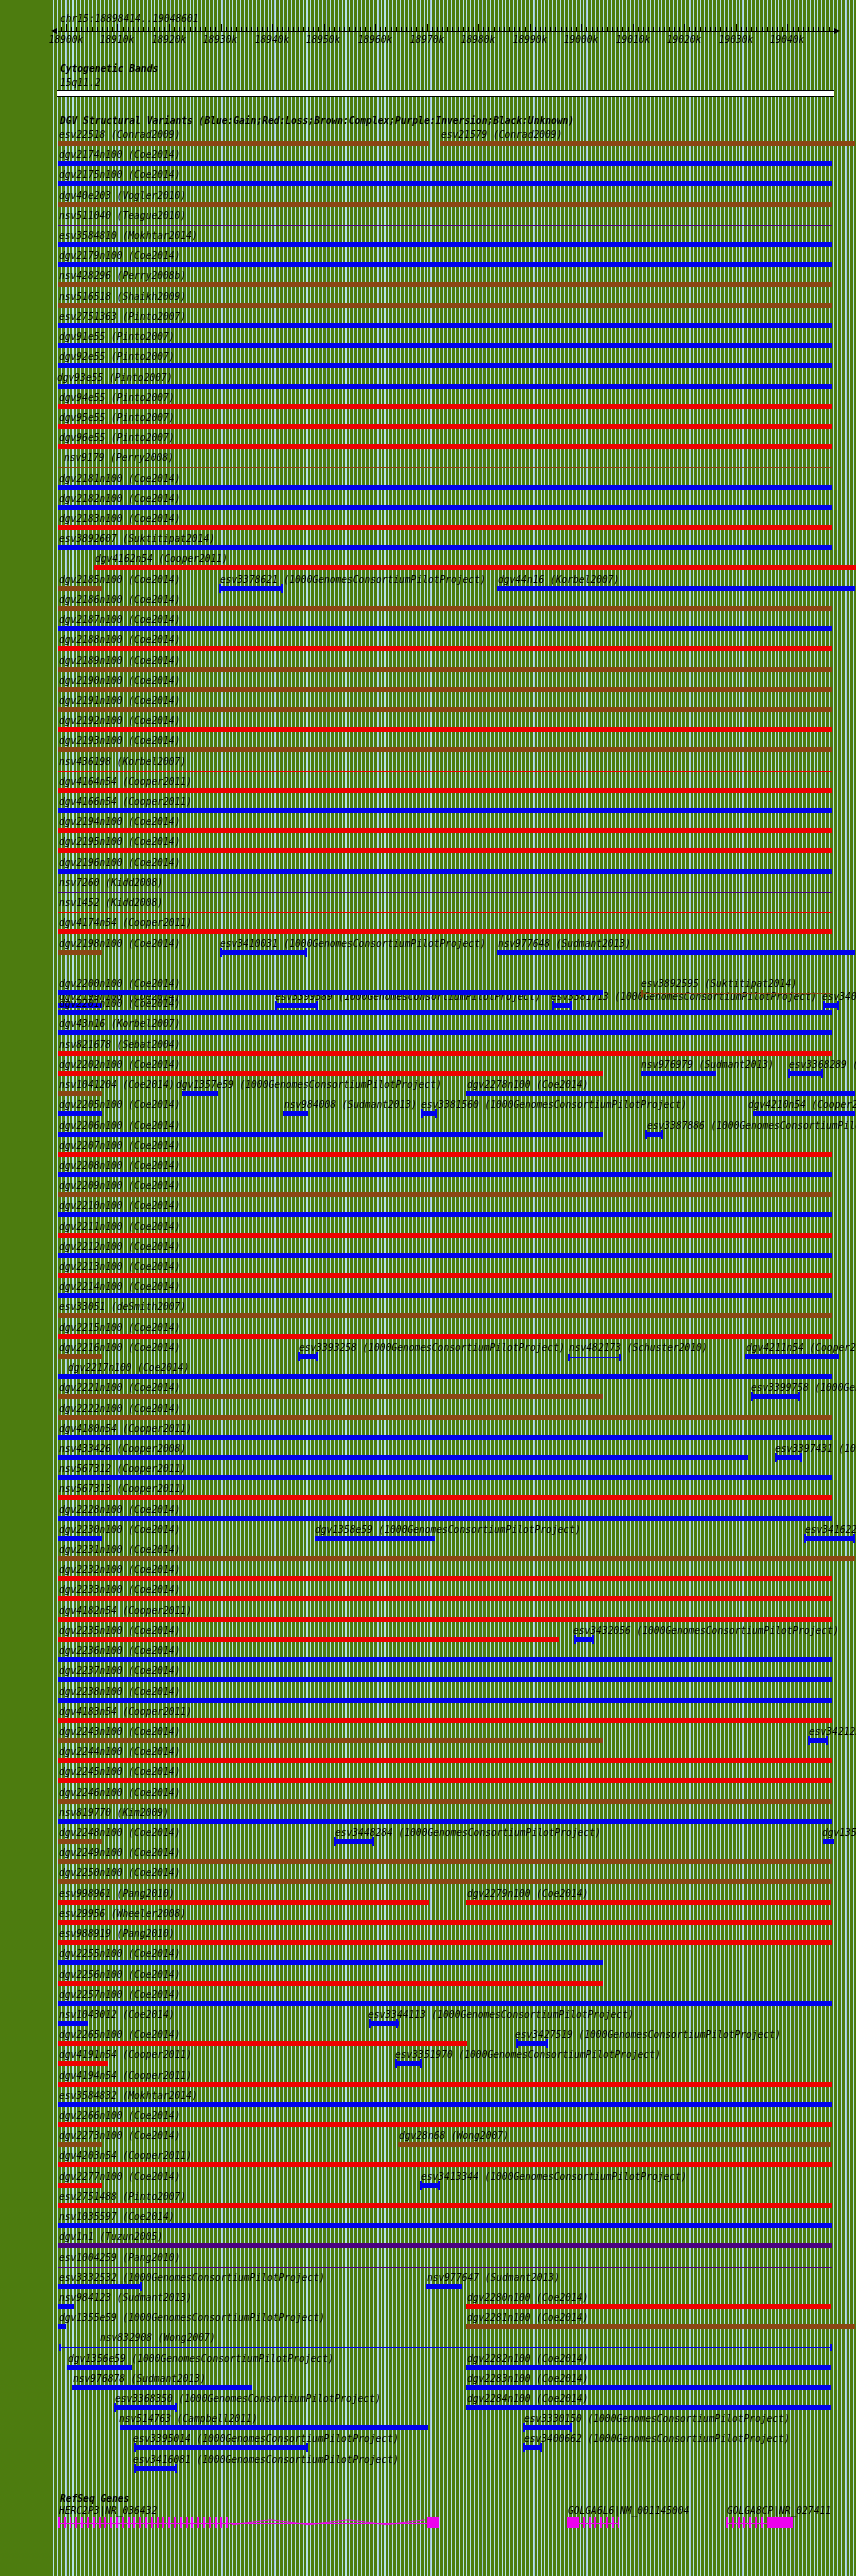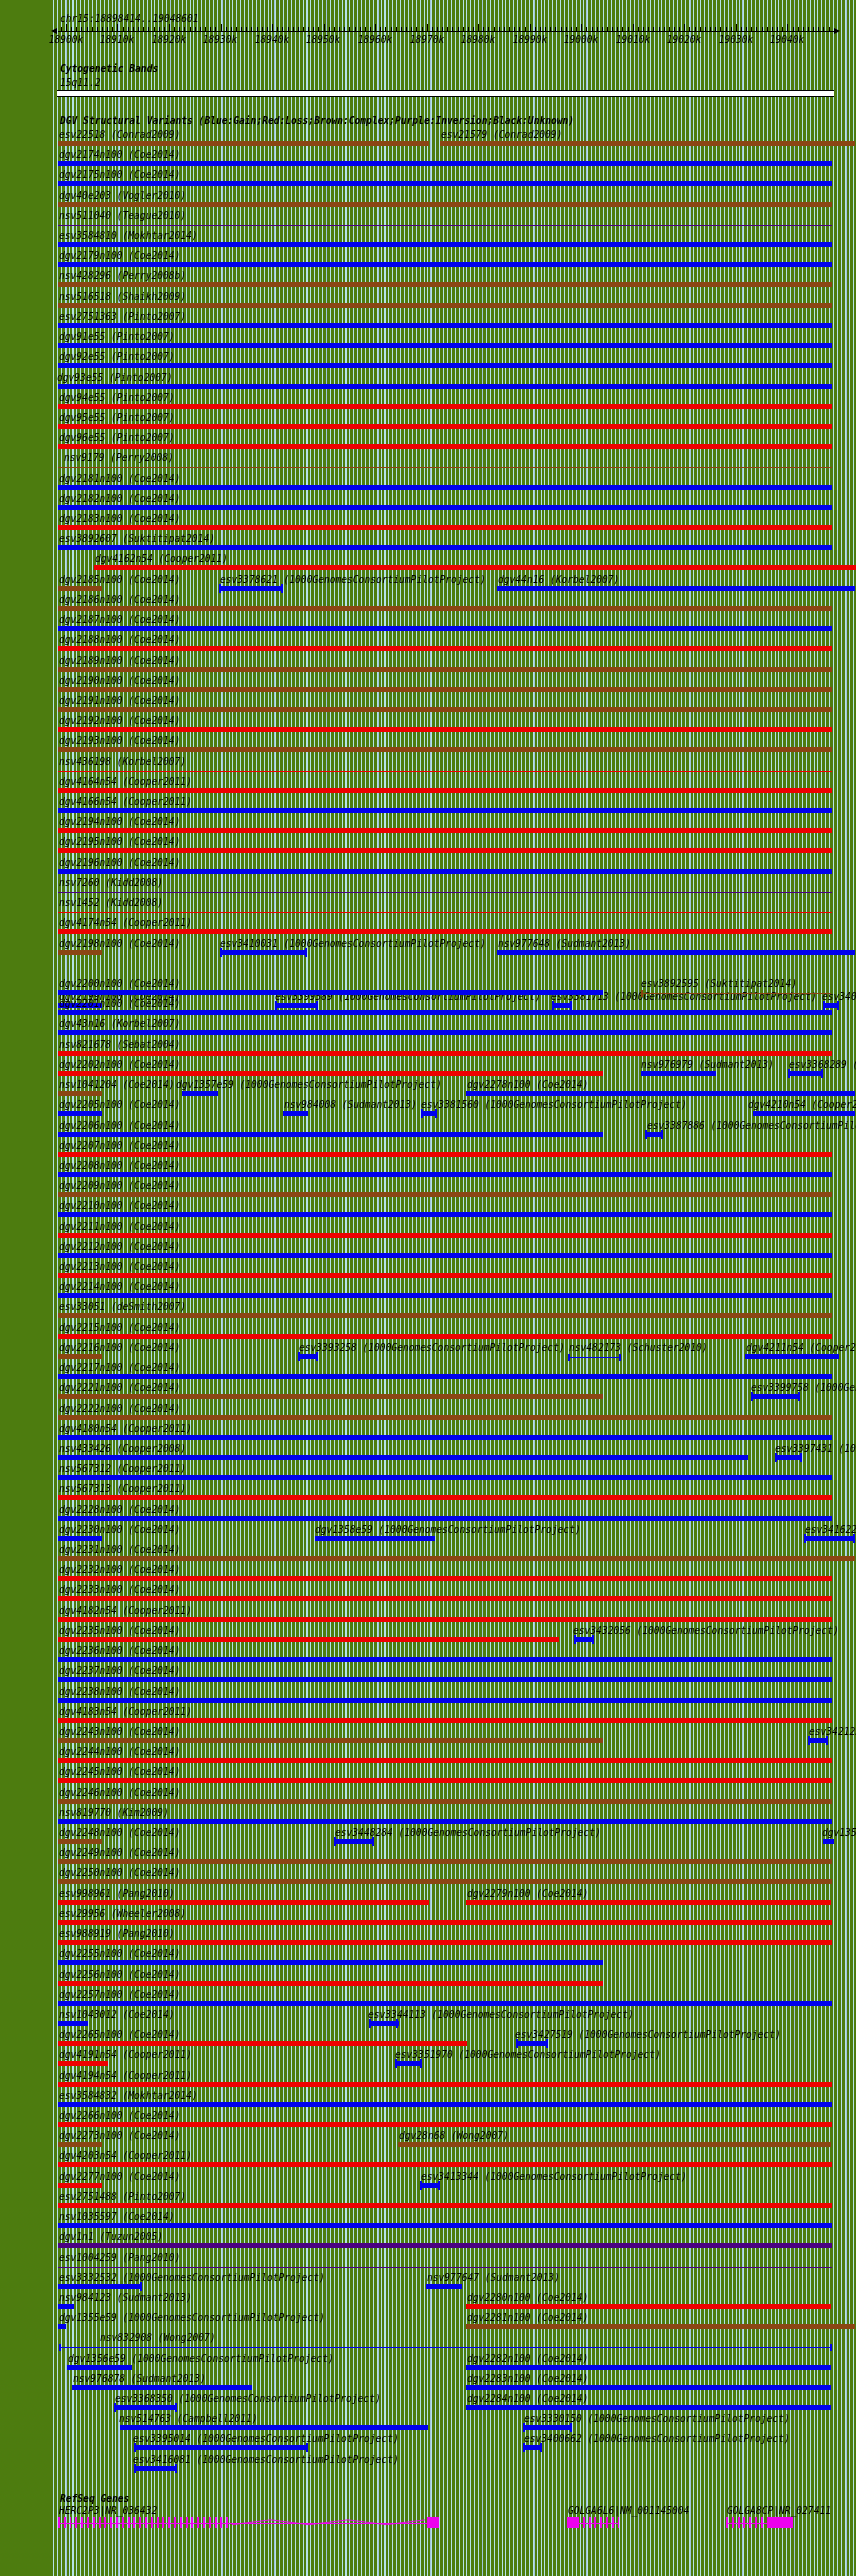--- a/index.html
+++ b/index.html
@@ -522,21 +522,21 @@
         <div class="vcap" style="left: 298px; background: rgb(0, 0, 238);"></div>
         <div class="vcap" style="left: 316px; background: rgb(0, 0, 238);"></div>
         <div class="vlabel" style="left: 569px;">nsv482173 (Schuster2010)</div>
         <div class="vthin" style="left: 568px; width: 53px; background: rgb(0, 0, 238);"></div>
         <div class="vthincap" style="left: 568px; background: rgb(0, 0, 238);"></div>
         <div class="vthincap" style="left: 619px; background: rgb(0, 0, 238);"></div>
         <div class="vlabel" style="left: 746px;">dgv4211n54 (Cooper20</div>
         <div class="vbar" style="left: 745px; width: 94px; background: rgb(0, 0, 238);"></div>
       </div>
       <div class="variant-row" style="top: 1363px;">
-        <div class="vlabel" style="left: 59px;">dgv2217n100 (Coe2014)</div>
+        <div class="vlabel" style="left: 68px;">dgv2217n100 (Coe2014)</div>
         <div class="vbar" style="left: 58px; width: 774px; background: rgb(0, 0, 238);"></div>
       </div>
       <div class="variant-row" style="top: 1383px;">
         <div class="vlabel" style="left: 59px;">dgv2221n100 (Coe2014)</div>
         <div class="vbar" style="left: 58px; width: 545px; background: rgb(139, 69, 19);"></div>
         <div class="vlabel" style="left: 751px;">esv3399758 (1000Gen</div>
         <div class="vbar" style="left: 751px; width: 49px; background: rgb(0, 0, 238);"></div>
         <div class="vcap" style="left: 751px; background: rgb(0, 0, 238);"></div>
         <div class="vcap" style="left: 798px; background: rgb(0, 0, 238);"></div>
       </div>

